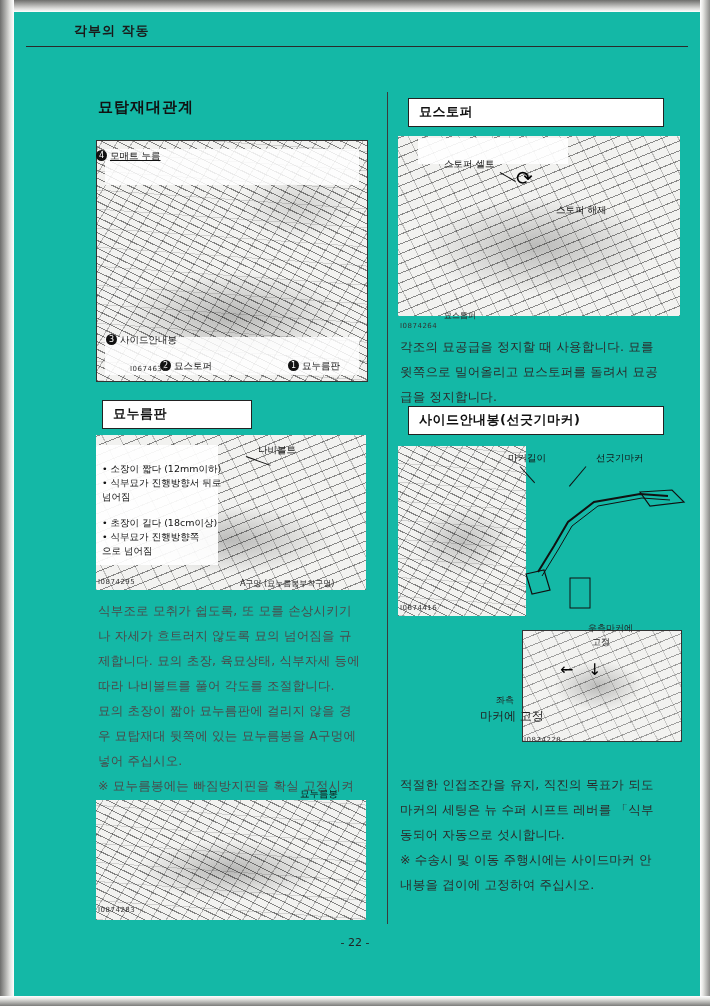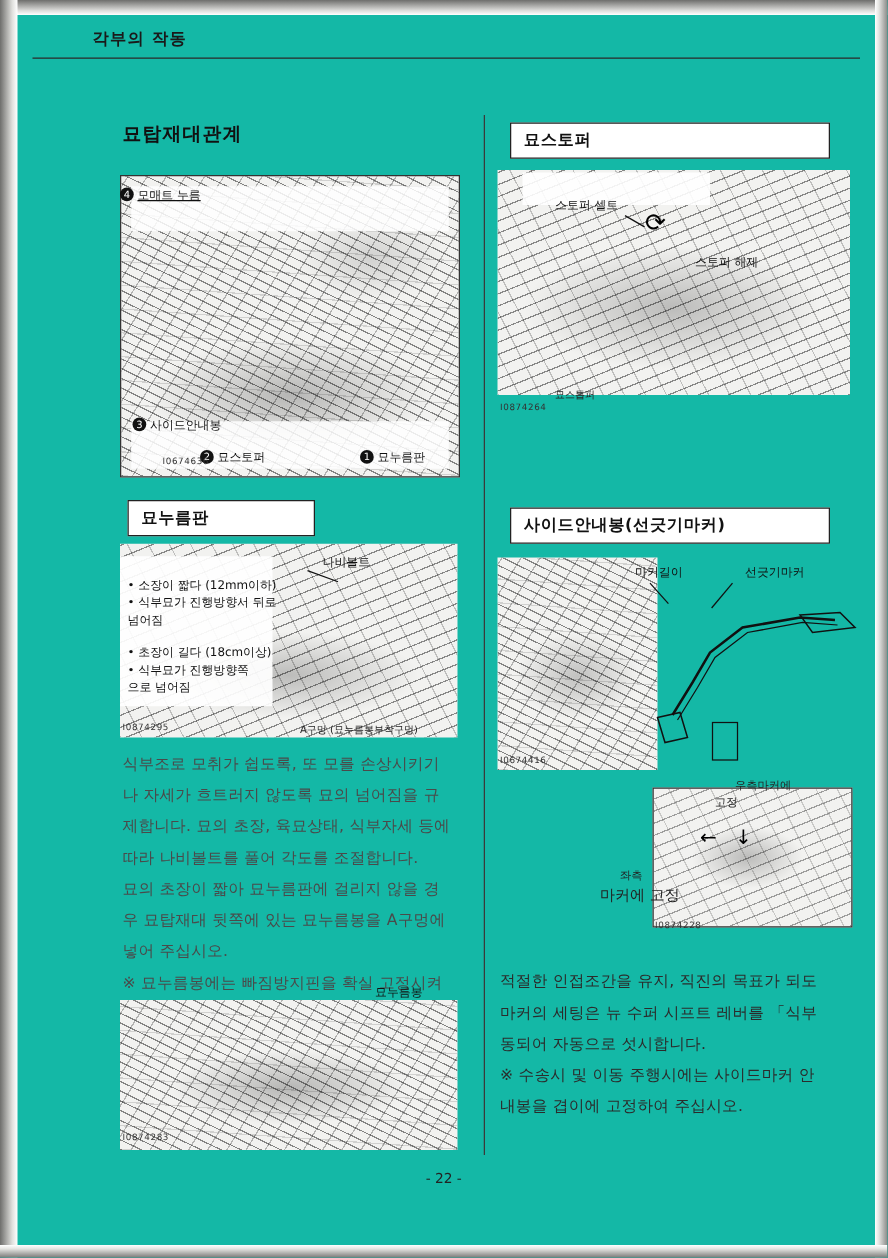--- a/index.html
+++ b/index.html
@@ -279,20 +279,25 @@
   </div>
 
   <div class="callout" style="left:444px; top:158px;">스토퍼 셀트</div>
   <div class="callout" style="left:556px; top:204px;">스토퍼 해제</div>
   <div class="arrow-dark" style="left:516px; top:168px;">⟳</div>
   <div class="leader" style="left:500px; top:172px; width:18px; transform:rotate(30deg);"></div>
 
   <div class="callout-sm" style="left:400px; top:310px;margin-left:44px;">묘스톱퍼</div>
   <div class="figid" style="left:400px; top:322px;">I0874264</div>
 
+  <div class="body-text" style="left:400px; top:334px; width:288px;">
+    <p>각조의 묘공급을 정지할 때 사용합니다.  묘를</p>
+    <p>윗쪽으로 밀어올리고 묘스토퍼를 돌려서 묘공</p>
+    <p>급을 정지합니다.</p>
+  </div>
 
   <div class="titlebox" style="left:408px; top:406px; width:256px;">사이드안내봉(선긋기마커)</div>
 
   <div class="illus" style="left:398px; top:446px; width:128px; height:170px;">
     <div class="hatch"></div>
     <div class="smudge" style="left:14px; top:60px; width:100px; height:70px; opacity:0.45;"></div>
   </div>
   <div class="figid" style="left:400px; top:604px;">I0674416</div>
 
   <div class="callout" style="left:508px; top:452px;">마커길이</div>
@@ -308,21 +313,21 @@
     <rect x="50" y="116" width="20" height="30" fill="none" stroke="#111" stroke-width="1"></rect>
   </svg>
 
   <div class="illus framed" style="left:522px; top:630px; width:158px; height:110px;">
     <div class="hatch2" style="opacity:0.8;"></div>
     <div class="smudge" style="left:30px; top:30px; width:90px; height:50px; opacity:0.5;"></div>
   </div>
   <div class="figid" style="left:524px; top:736px;">I0874228</div>
 
   <div class="callout-sm" style="left:588px; top:622px; font-size:9px;">우측마커에</div>
-  <div class="callout-sm" style="left:572px; top:636px; font-size:9px;text-align:center;">고정</div>
+  <div class="callout-sm" style="left:592px; top:636px; font-size:9px;text-align:center;">고정</div>
   <div class="callout-sm" style="left:496px; top:694px; font-size:9px;">좌측</div>
   <div class="callout-sm" style="left:480px; top:708px; font-size:12px;">마커에 고정</div>
   <div class="arrow-dark" style="left:560px; top:662px; font-size:16px;">←</div>
   <div class="arrow-dark" style="left:588px; top:662px; font-size:16px;">↓</div>
 
   <div class="body-text" style="left:400px; top:772px; width:288px;">
     <p>적절한 인접조간을 유지, 직진의 목표가  되도</p>
     <p>마커의 세팅은 뉴 수퍼 시프트 레버를 「식부</p>
     <p>동되어 자동으로 섯시합니다.</p>
     <p>※ 수송시 및 이동 주행시에는 사이드마커  안</p>

